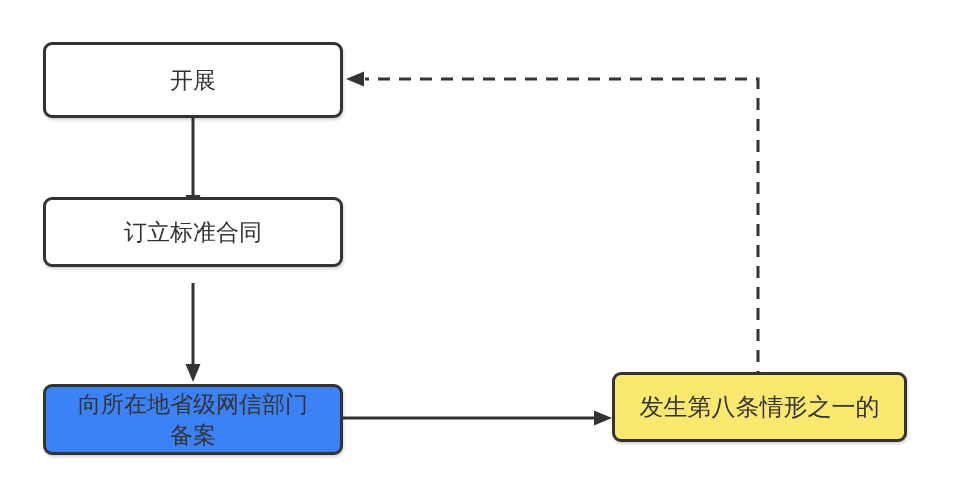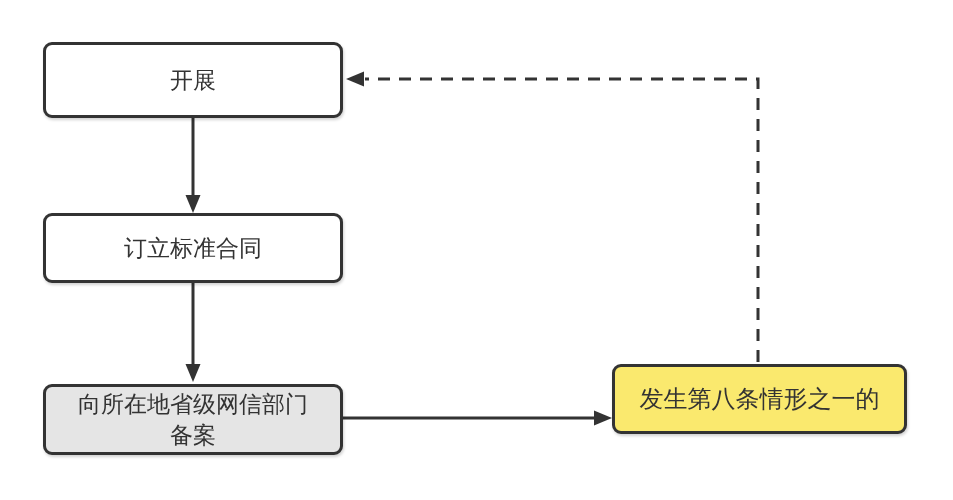--- a/index.html
+++ b/index.html
@@ -26,23 +26,23 @@
     flex-direction: column;
     align-items: center;
     justify-content: center;
     text-align: center;
     color: #333333;
     font-size: 23px;
     line-height: 1.32;
     box-shadow: 1px 2px 3px rgba(0,0,0,0.18);
   }
   #node-assessment { left: 43px;  top: 42px;  width: 300px; height: 76px; }
-  #node-contract   { left: 43px;  top: 213px; width: 300px; height: 70px; }
+  #node-contract   { left: 43px;  top: 197px; width: 300px; height: 70px; }
   #node-filing     { left: 43px;  top: 384px; width: 300px; height: 71px; }
-  #node-trigger    { left: 612px; top: 364px; width: 295px; height: 70px; font-size: 24px; }
+  #node-trigger    { left: 612px; top: 372px; width: 295px; height: 70px; font-size: 24px; }
   .edge-label {
     position: absolute;
     left: 108px;
     top: 319px;
     background: #ffffff;
     padding: 0 3px;
     font-size: 24px;
     color: #333333;
     white-space: nowrap;
   }
@@ -76,21 +76,21 @@
   </svg>
 
   <div class="node" id="node-assessment" style="background-color: rgb(255, 255, 255);">
     <span>开展</span>
   </div>
 
   <div class="node" id="node-contract" style="background-color: rgb(255, 255, 255);">
     <span>订立标准合同</span>
   </div>
 
-  <div class="node" id="node-filing" style="background-color: #e5e5e5;">
+  <div class="node" id="node-filing" style="background-color: #3b82f6;">
     <span>向所在地省级网信部门</span>
     <span>备案</span>
   </div>
 
   <div class="node" id="node-trigger" style="background-color: rgb(250, 233, 110);">
     <span>发生第八条情形之一的</span>
   </div>
 
 
 </div>

